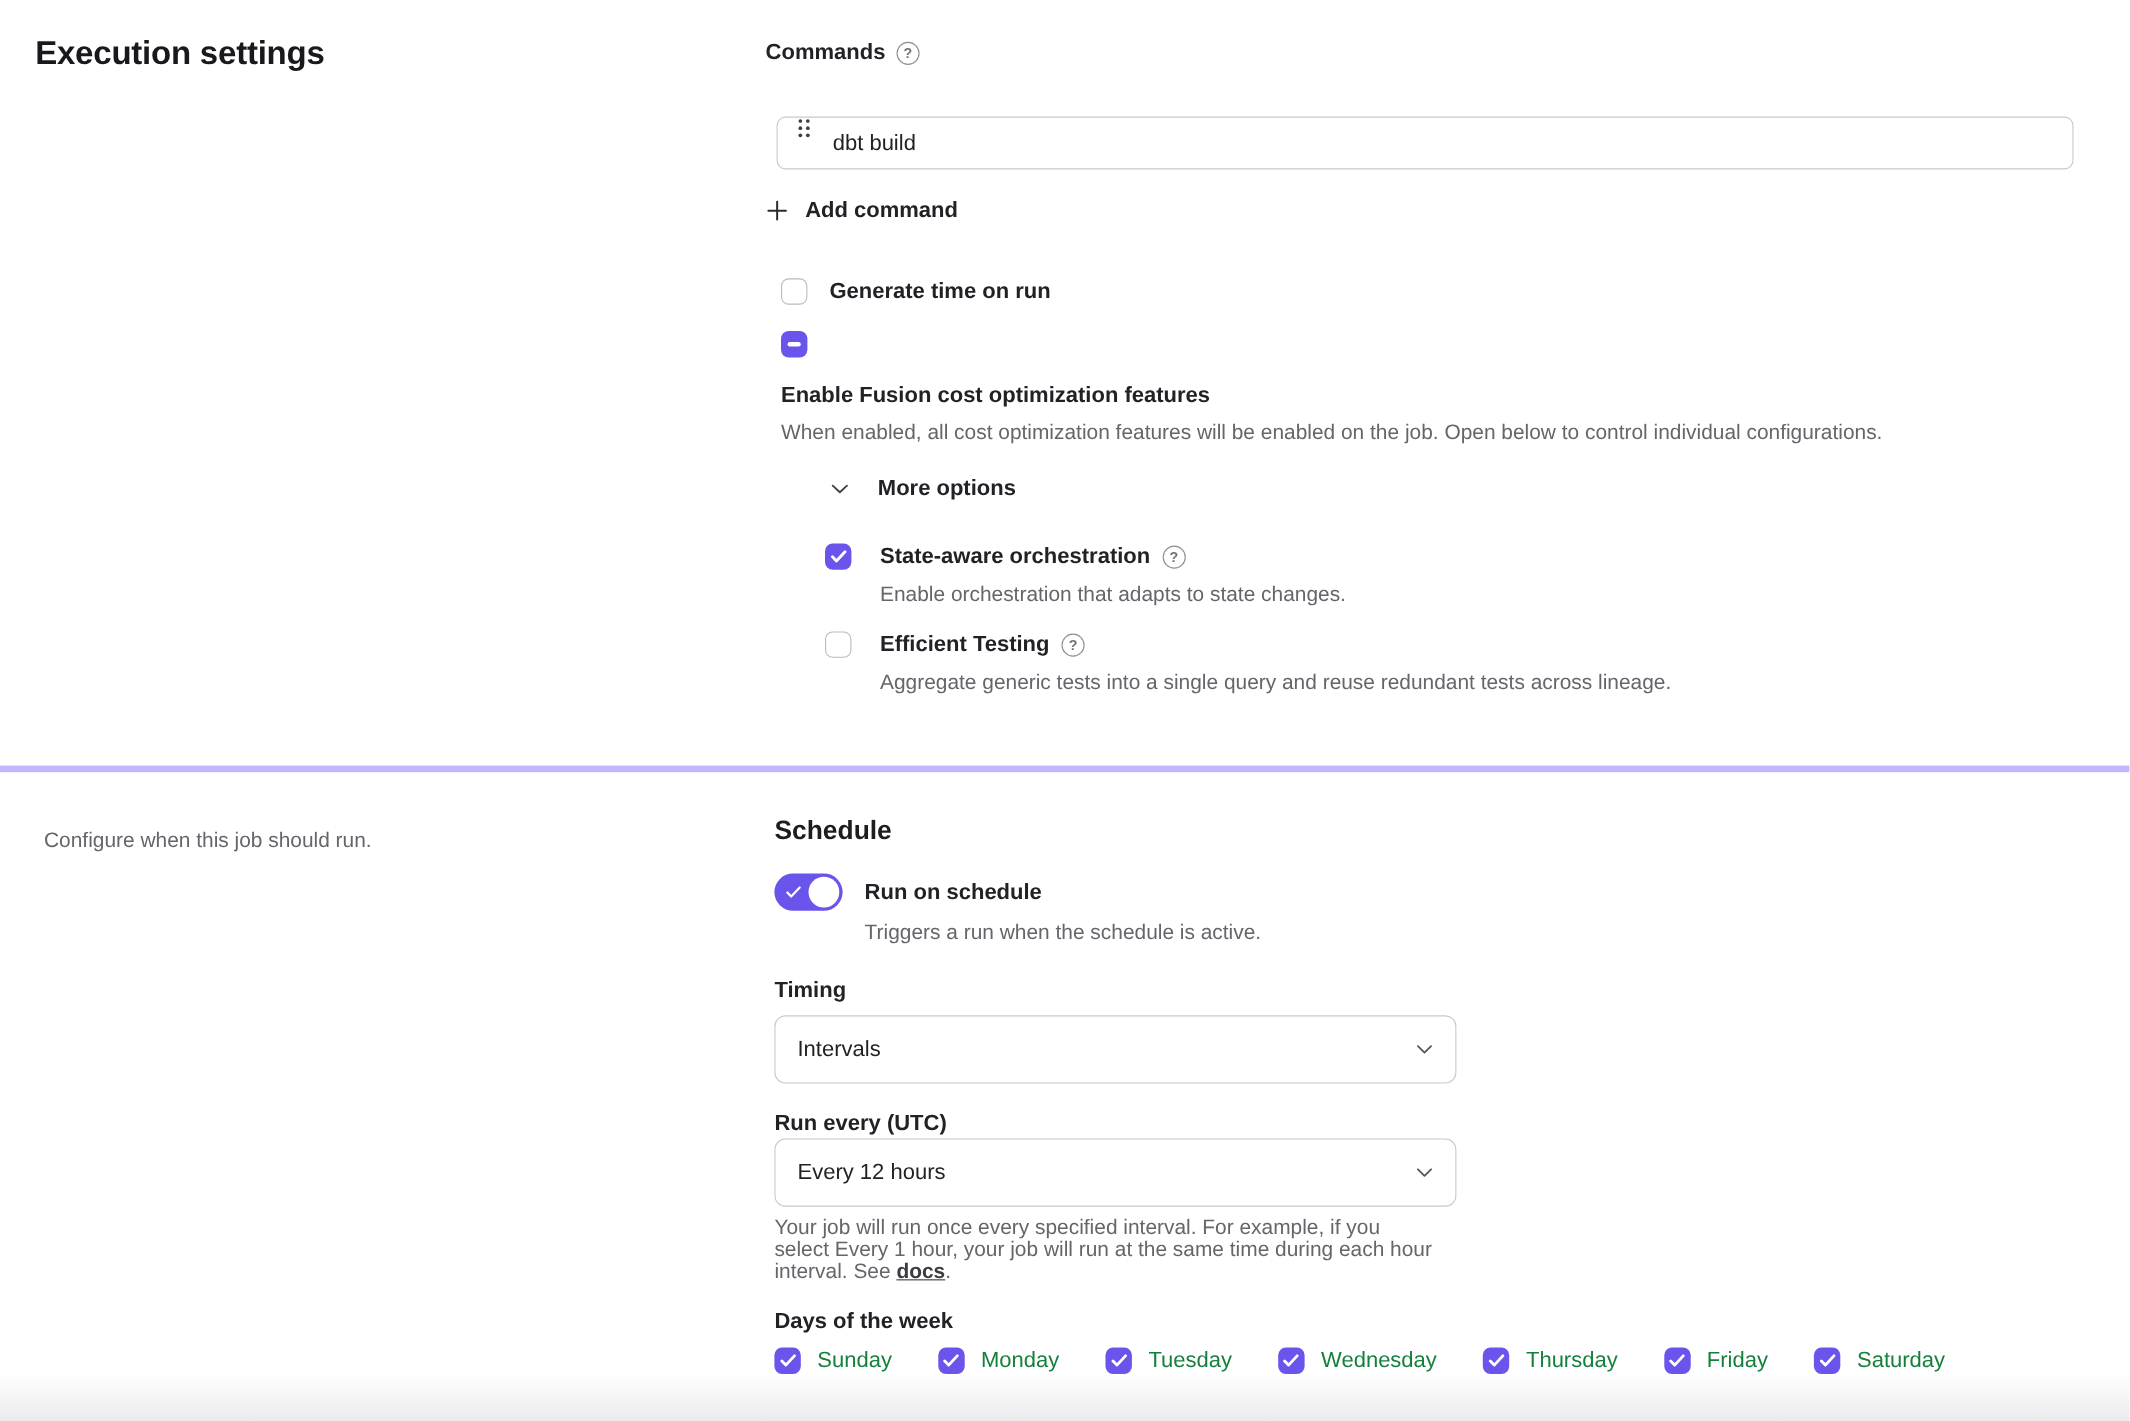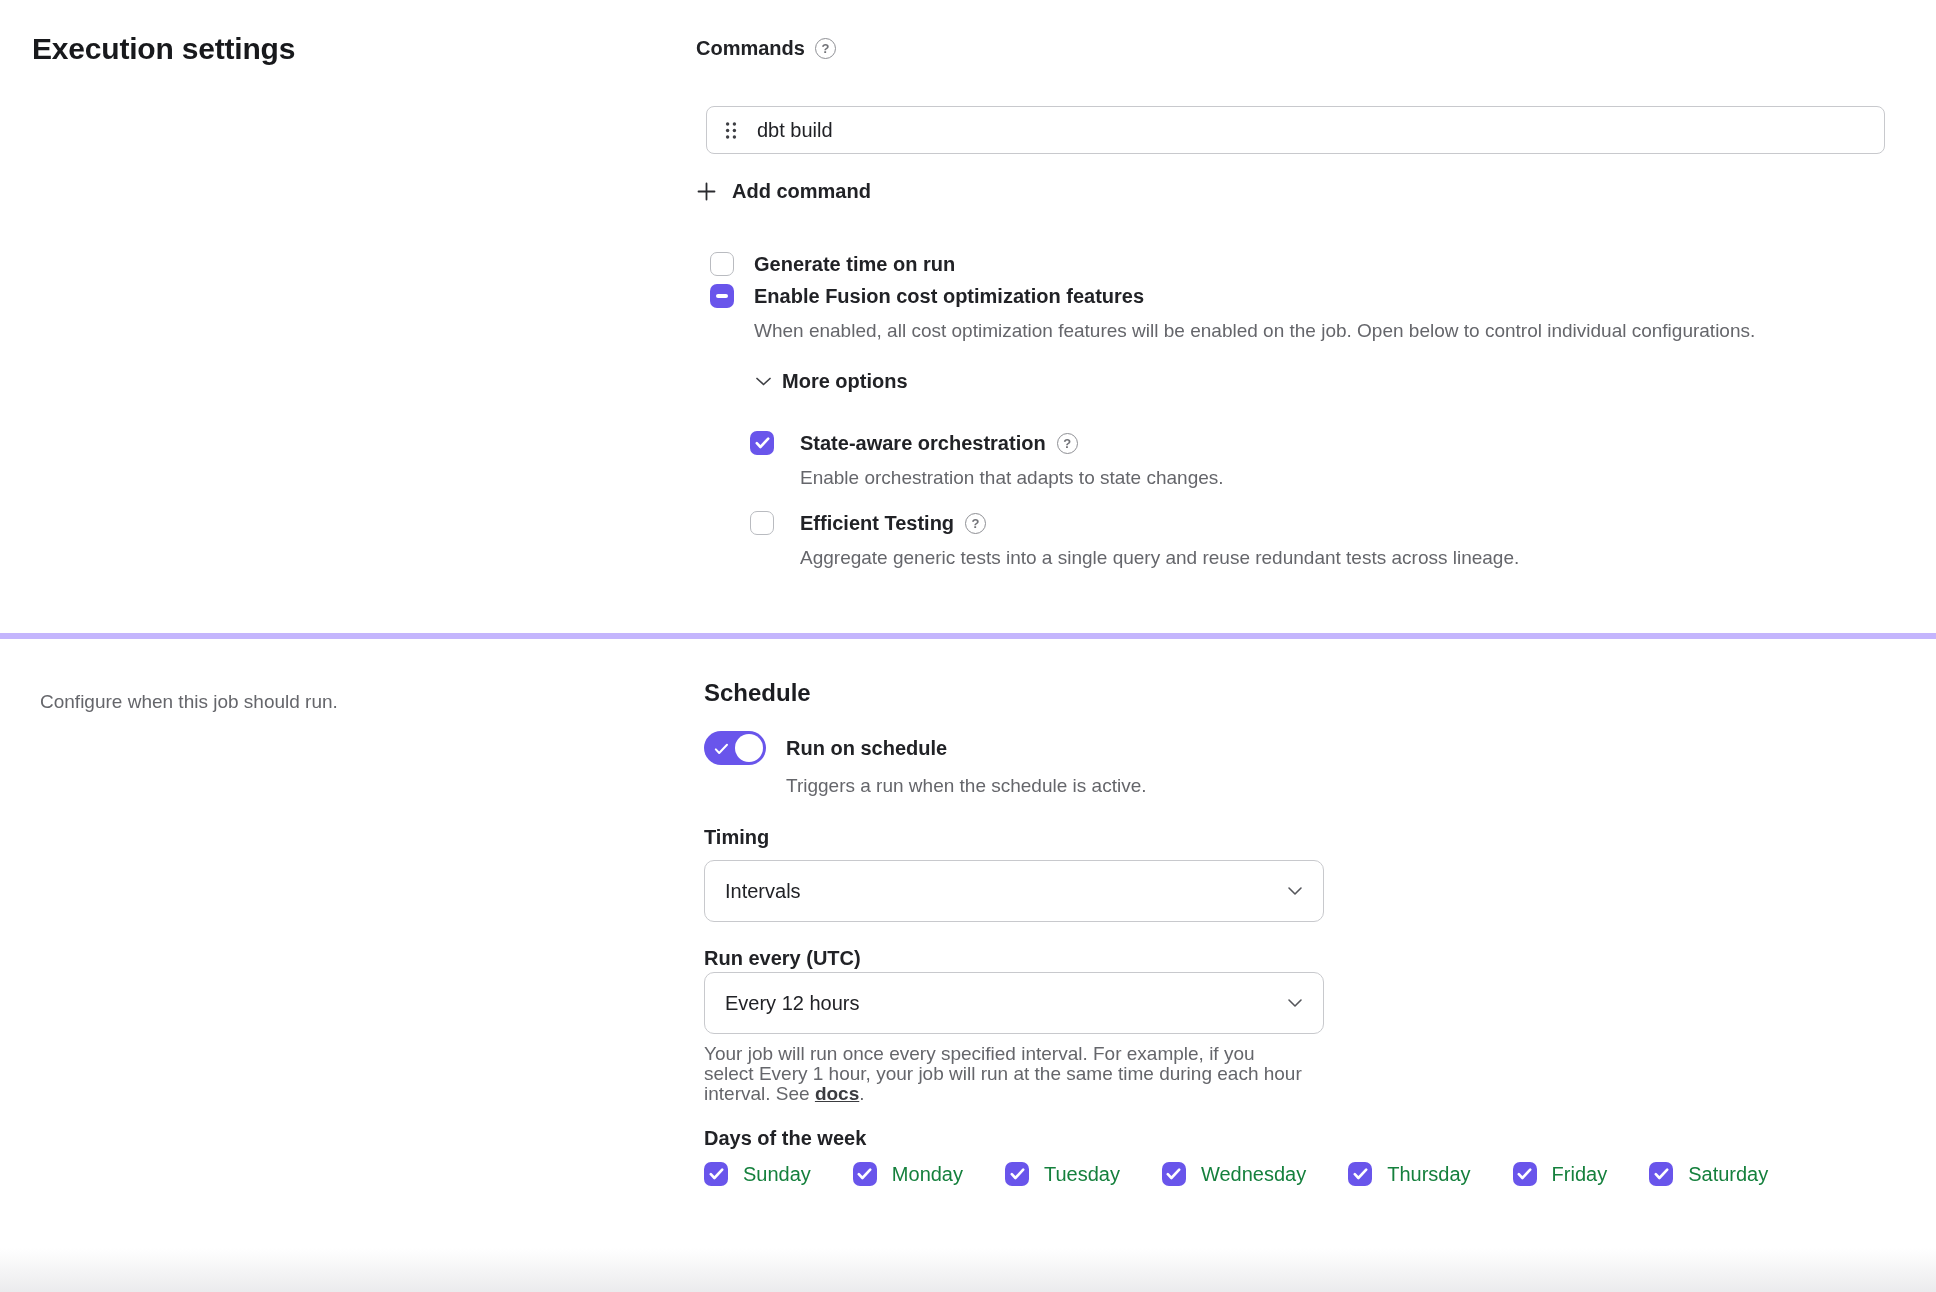--- a/index.html
+++ b/index.html
@@ -34,50 +34,50 @@
   .help-icon {
     width: 21px; height: 21px; border-radius: 50%;
     border: 1.5px solid #8e8f94; color: #717277;
     display: inline-flex; align-items: center; justify-content: center;
     font-size: 13px; font-weight: 700; line-height: 1; flex: none;
     background: #fff; cursor: pointer;
   }
   .command-input {
     margin: 44px 0 0 10px; height: 48px;
     border: 1px solid #c8c9cd; border-radius: 8px;
-    display: flex; align-items: center; gap: 20px;
+    display: flex; gap: 20px;
     padding: 0 18px; background: #fff;
   }
   .drag-handle { display: inline-flex; cursor: grab; flex: none; }
   .command-text {
     border: none; outline: none; flex: 1;
     font-family: "Liberation Sans", "DejaVu Sans", sans-serif;
     font-size: 20px; color: #212226; background: transparent; padding: 0;
   }
   .add-command {
     margin-top: 26px; display: inline-flex; align-items: center; gap: 15px;
     background: none; border: none; padding: 0; cursor: pointer;
     font-family: inherit; font-size: 20px; font-weight: 600; color: #212226;
   }
 
   .opt-row { display: flex; gap: 20px; margin-top: 44px; padding-left: 14px; }
-  .opt-row.tight { margin-top: 4px; }
+  .opt-row.tight { margin-top: 20px; flex-direction: column; }
   .checkbox {
     width: 24px; height: 24px; border-radius: 7px; flex: none; margin-top: 2px;
     display: flex; align-items: center; justify-content: center; cursor: pointer;
   }
   .checkbox.unchecked { border: 1.5px solid #b9bbc0; background: #fff; }
   .checkbox.checked, .checkbox.indeterminate { background: #6955eb; }
   .dash-mark { width: 12px; height: 3.5px; border-radius: 2px; background: #fff; }
   .opt-label { font-size: 20px; font-weight: 600; line-height: 28px; color: #212226; }
   .opt-desc { font-size: 19px; line-height: 26px; color: #65666b; margin-top: 8px; }
   .label-with-help { display: flex; align-items: center; gap: 11px; }
 
   .more-toggle {
-    margin: 26px 0 0 59px; display: flex; align-items: center; gap: 10px;
+    margin: 26px 0 0 59px; display: flex; align-items: center; gap: 26px;
     background: none; border: none; padding: 0; cursor: pointer;
     font-family: inherit; font-size: 20px; font-weight: 600; color: #212226;
   }
   .sub-row { display: flex; gap: 26px; margin-top: 36px; padding-left: 54px; }
   .sub-row.tight { margin-top: 18px; }
 
   
   .section.trig { padding-top: 38px; }
   .trig-right { padding-top: 0; }
   h3.sub-heading { margin: 0; font-size: 24px; line-height: 32px; font-weight: 600; color: #1c1d21; }

